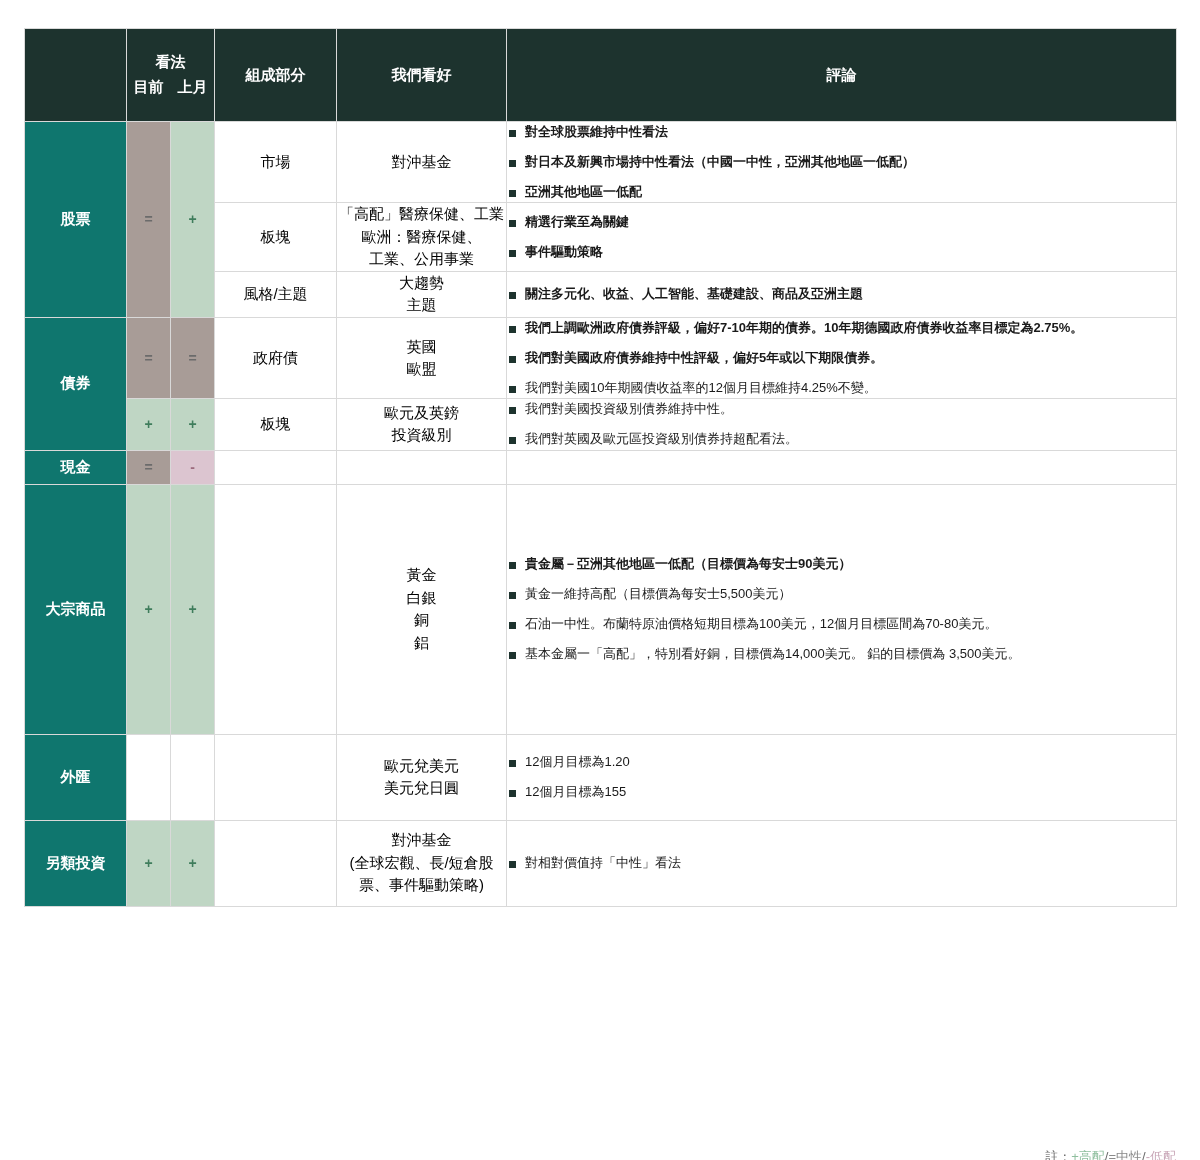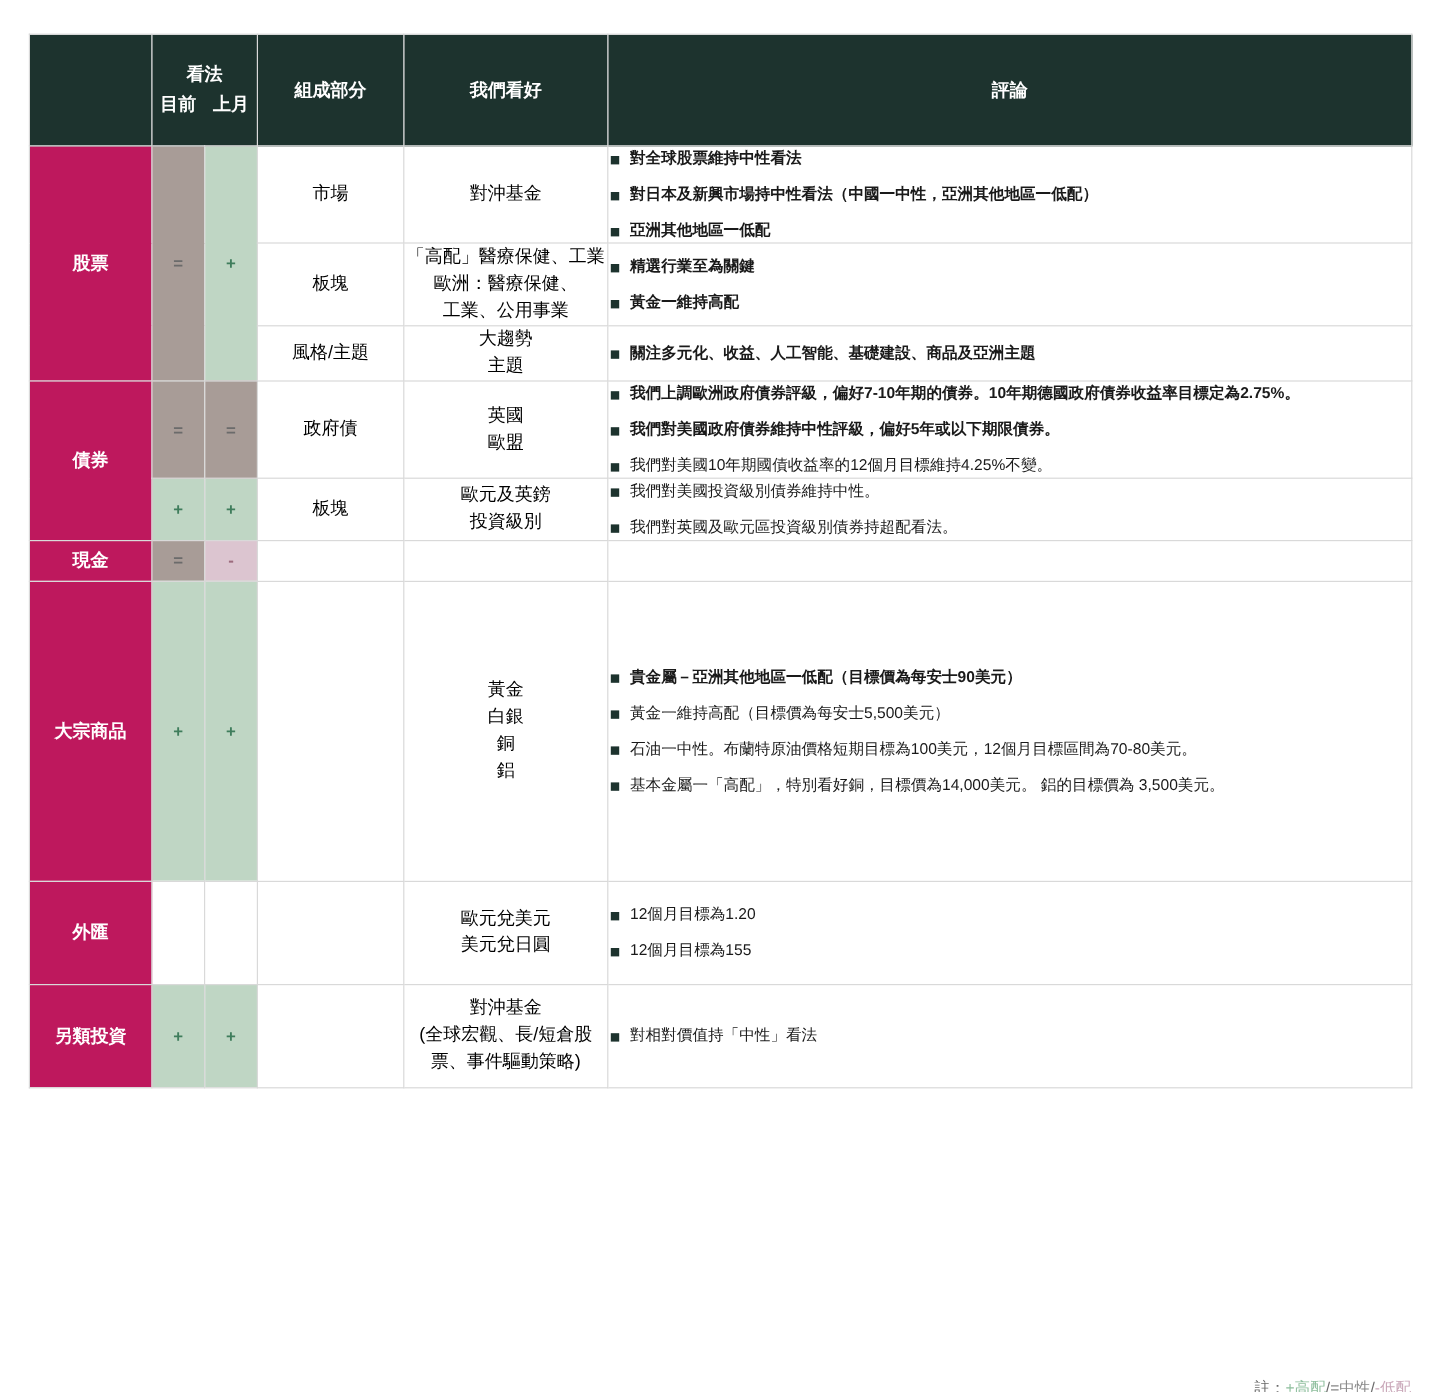--- a/index.html
+++ b/index.html
@@ -56,21 +56,21 @@
     font-size: 15px; font-weight: bold;
   }
 
   
   table.matrix td {
     border: 1px solid #d9d9d9;
     padding: 0;
     vertical-align: middle;
   }
   td.cat {
-    background: #be185d;
+    background: #0f766e;
     color: #ffffff;
     font-size: 15px;
     font-weight: bold;
     text-align: center;
     border: none;
     padding: 0 4px;
   }
 
   td.sig {
     text-align: center;
@@ -181,21 +181,21 @@
       </td>
     </tr>
     <tr>
       <td class="comp">板塊</td>
       <td class="like" style="white-space:pre-line">「高配」醫療保健、工業
 歐洲：醫療保健、
 工業、公用事業</td>
       <td class="cmt">
         <ul class="bullets">
           <li class="b">精選行業至為關鍵</li>
-          <li class="b">黃金一維持高配</li>
+          <li class="b">事件驅動策略</li>
         </ul>
       </td>
     </tr>
     <tr>
       <td class="comp">風格/主題</td>
       <td class="like" style="white-space:pre-line">大趨勢
 主題</td>
       <td class="cmt">
         <ul class="bullets">
           <li class="b">關注多元化、收益、人工智能、基礎建設、商品及亞洲主題</li>

